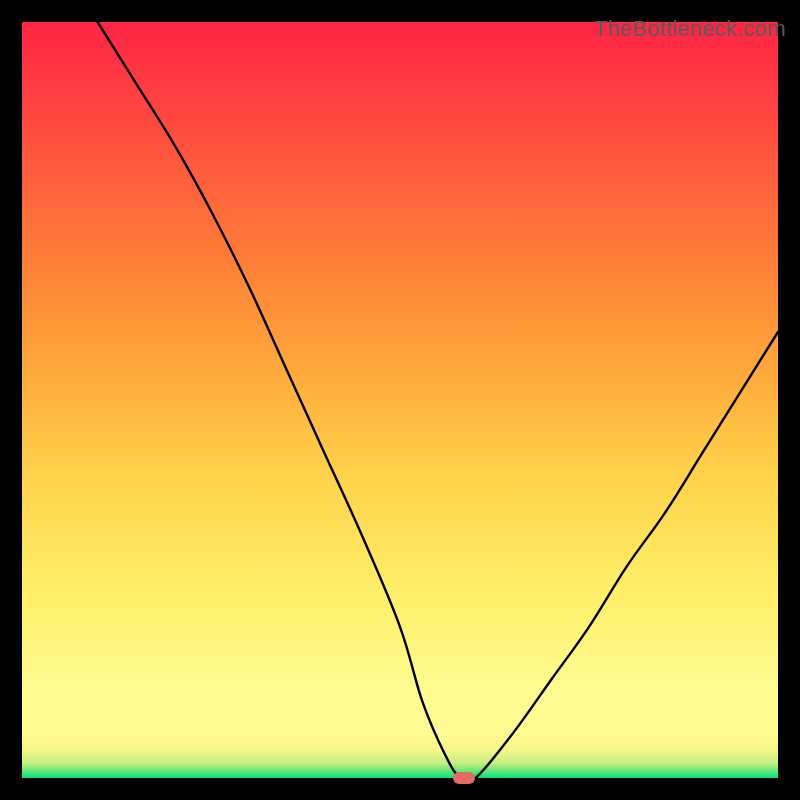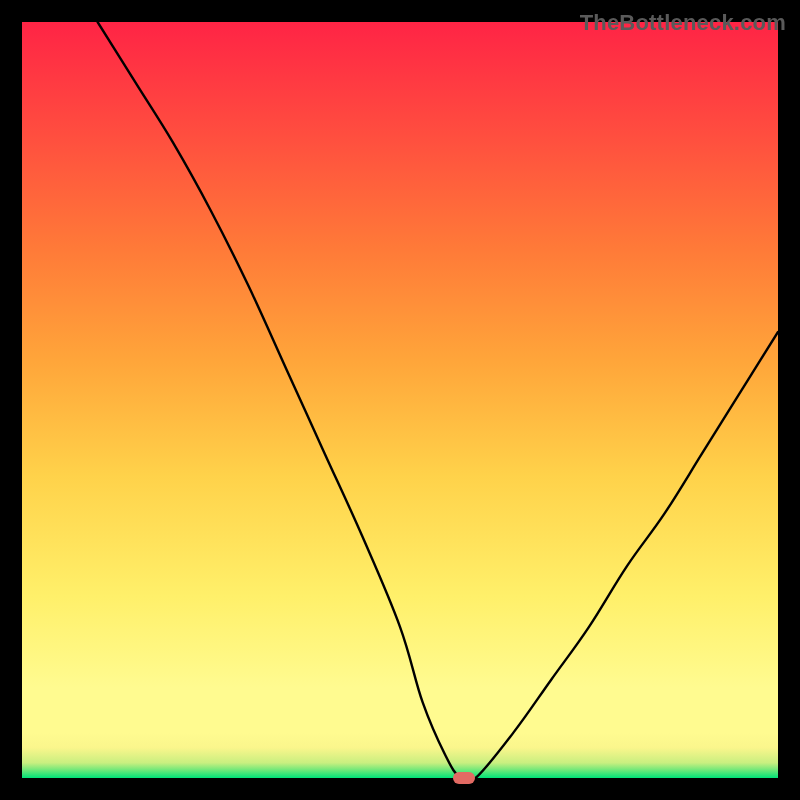--- a/index.html
+++ b/index.html
@@ -11,25 +11,25 @@
     font-family: Arial, Helvetica, sans-serif;
   }
   .frame {
     width: 800px;
     height: 800px;
     background: #000;
     position: relative;
   }
   .watermark {
     position: absolute;
-    top: 10px;
+    top: 16px;
     right: 14px;
     color: #5a5a5a;
     font-size: 22px;
-    font-weight: 700;
+    font-weight: 400;
     letter-spacing: 0.2px;
     z-index: 5;
   }
   .plot {
     position: absolute;
     left: 22px;
     top: 22px;
     width: 756px;
     height: 756px;
     

